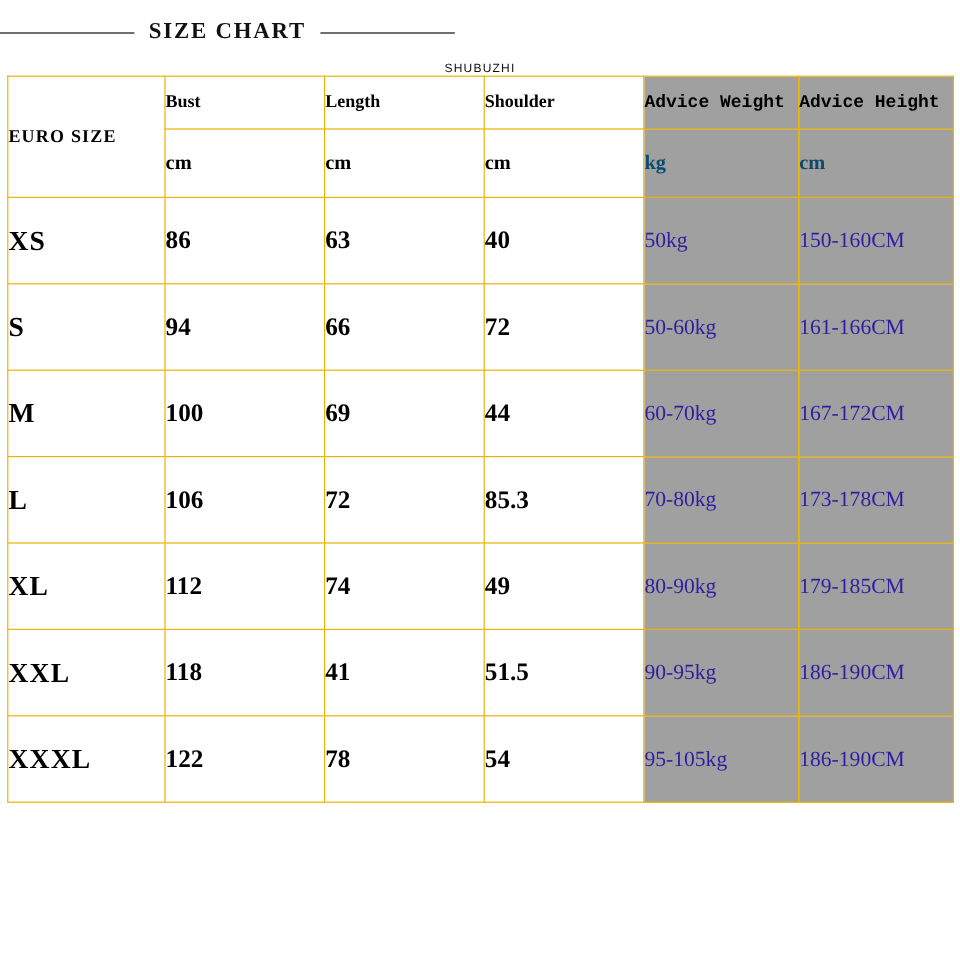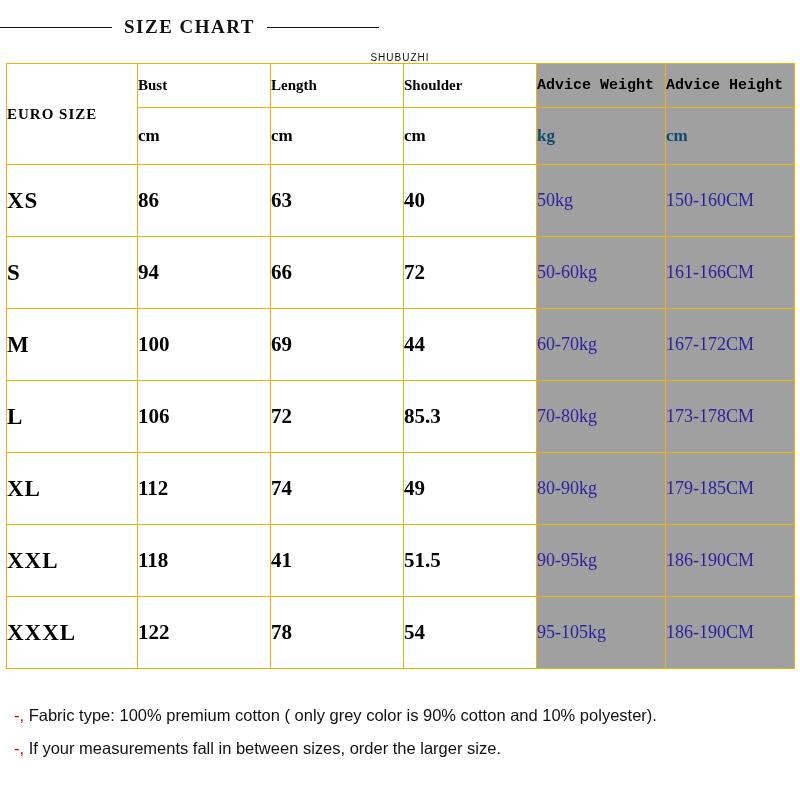--- a/index.html
+++ b/index.html
@@ -250,22 +250,14 @@
           <td class="num">122</td>
           <td class="num">78</td>
           <td class="num">54</td>
           <td class="advice shaded">95-105kg</td>
           <td class="advice shaded">186-190CM</td>
         </tr>
       </tbody>
     </table>
   </div>
 
-  <div class="notes">
-    <div class="note">
-      <span class="dash">-,</span><span> Fabric type: 100% premium cotton ( only grey color is 90% cotton and 10% polyester).</span>
-    </div>
-    <div class="note">
-      <span class="dash">-,</span><span> If your measurements fall in between sizes, order the larger size.</span>
-    </div>
-  </div>
 
 </div>
 
 </body></html>

